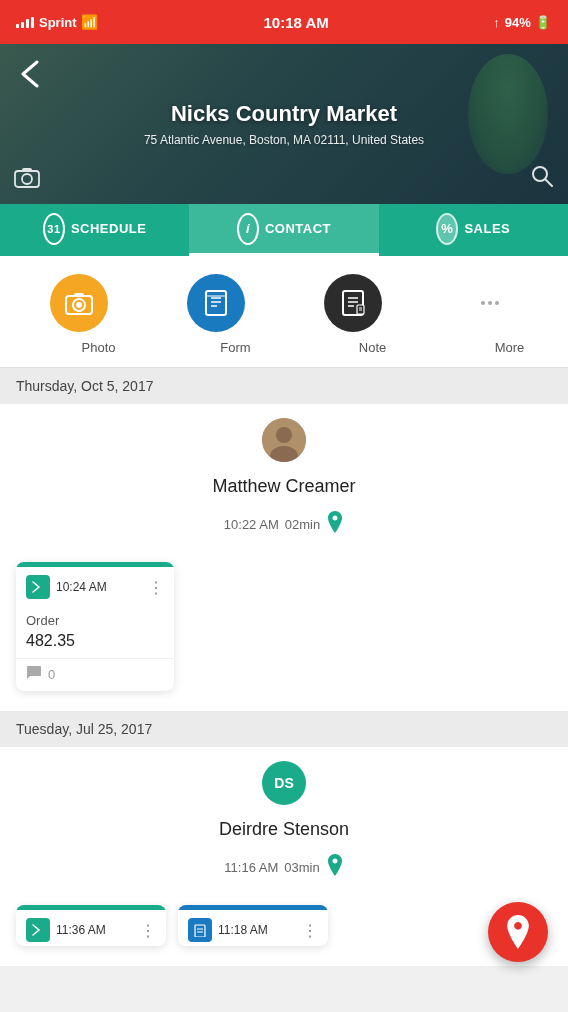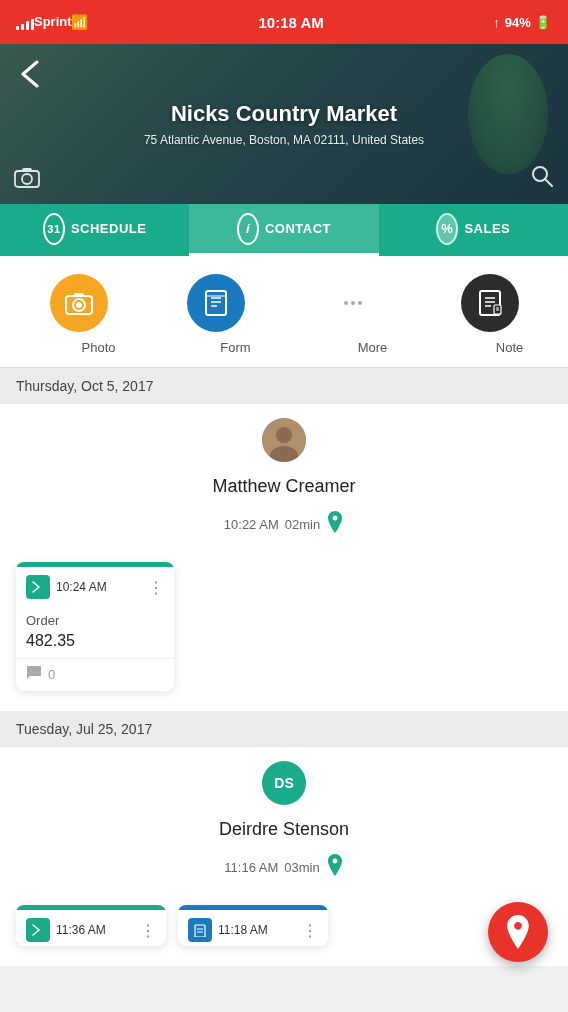--- a/index.html
+++ b/index.html
@@ -11,21 +11,21 @@
       background: #e8322a;
       height: 44px;
       display: flex;
       align-items: center;
       justify-content: space-between;
       padding: 0 16px;
       color: white;
       font-size: 13px;
       font-weight: 600;
     }
-    .status-left { display: flex; }
+    .status-left { display: flex; align-items: center; gap: 5px; }
     .status-center { font-size: 15px; font-weight: 600; }
     .status-right { display: flex; align-items: center; gap: 5px; }
     .signal-bars { display: flex; align-items: flex-end; gap: 2px; }
     .signal-bars span { background: white; width: 3px; display: block; border-radius: 1px; }
 
     
     .hero {
       position: relative;
       height: 160px;
       background: linear-gradient(to bottom right, #4a7c8a, #2d5a6a, #3a6b5e);
@@ -424,44 +424,44 @@
     <div class="action-circle blue">
       <svg width="28" height="28" viewBox="0 0 28 28" fill="white">
         <rect x="4" y="2" width="20" height="24" rx="2" fill="none" stroke="white" stroke-width="2"></rect>
         <line x1="9" y1="9" x2="19" y2="9" stroke="white" stroke-width="1.5"></line>
         <line x1="9" y1="13" x2="19" y2="13" stroke="white" stroke-width="1.5"></line>
         <line x1="9" y1="17" x2="15" y2="17" stroke="white" stroke-width="1.5"></line>
         <line x1="5" y1="7" x2="23" y2="7" stroke="white" stroke-width="1"></line>
       </svg>
     </div>
     <span class="action-label">Form</span>
-  </div>
-  <div class="action-item">
-    <div style="width:58px;height:58px;display:flex;align-items:center;justify-content:center;">
-      <div class="dots-icon">
-        <span></span>
-          <span></span>
-          <span></span>
-      </div>
-    </div>
-    <span class="action-label">More</span>
   </div>
   <div class="action-item">
     <div class="action-circle dark">
       <svg width="28" height="28" viewBox="0 0 28 28" fill="white">
         <rect x="4" y="2" width="20" height="24" rx="2" fill="none" stroke="white" stroke-width="2"></rect>
         <line x1="9" y1="9" x2="19" y2="9" stroke="white" stroke-width="1.5"></line>
         <line x1="9" y1="13" x2="19" y2="13" stroke="white" stroke-width="1.5"></line>
         <line x1="9" y1="17" x2="15" y2="17" stroke="white" stroke-width="1.5"></line>
         <rect x="18" y="16" width="7" height="9" rx="1" fill="#2c2c2c" stroke="white" stroke-width="1.2"></rect>
         <line x1="20" y1="19" x2="23" y2="19" stroke="white" stroke-width="1"></line>
         <line x1="20" y1="21" x2="23" y2="21" stroke="white" stroke-width="1"></line>
       </svg>
     </div>
     <span class="action-label">Note</span>
+  </div>
+  <div class="action-item">
+    <div style="width:58px;height:58px;display:flex;align-items:center;justify-content:center;">
+      <div class="dots-icon">
+        <span></span>
+          <span></span>
+          <span></span>
+      </div>
+    </div>
+    <span class="action-label">More</span>
   </div>
 </div>
 
 <div class="date-header">
   <span>Thursday, Oct 5, 2017</span>
 </div>
 
 <div class="visit-row">
   <div class="avatar-circle">
     <div class="avatar-img">

